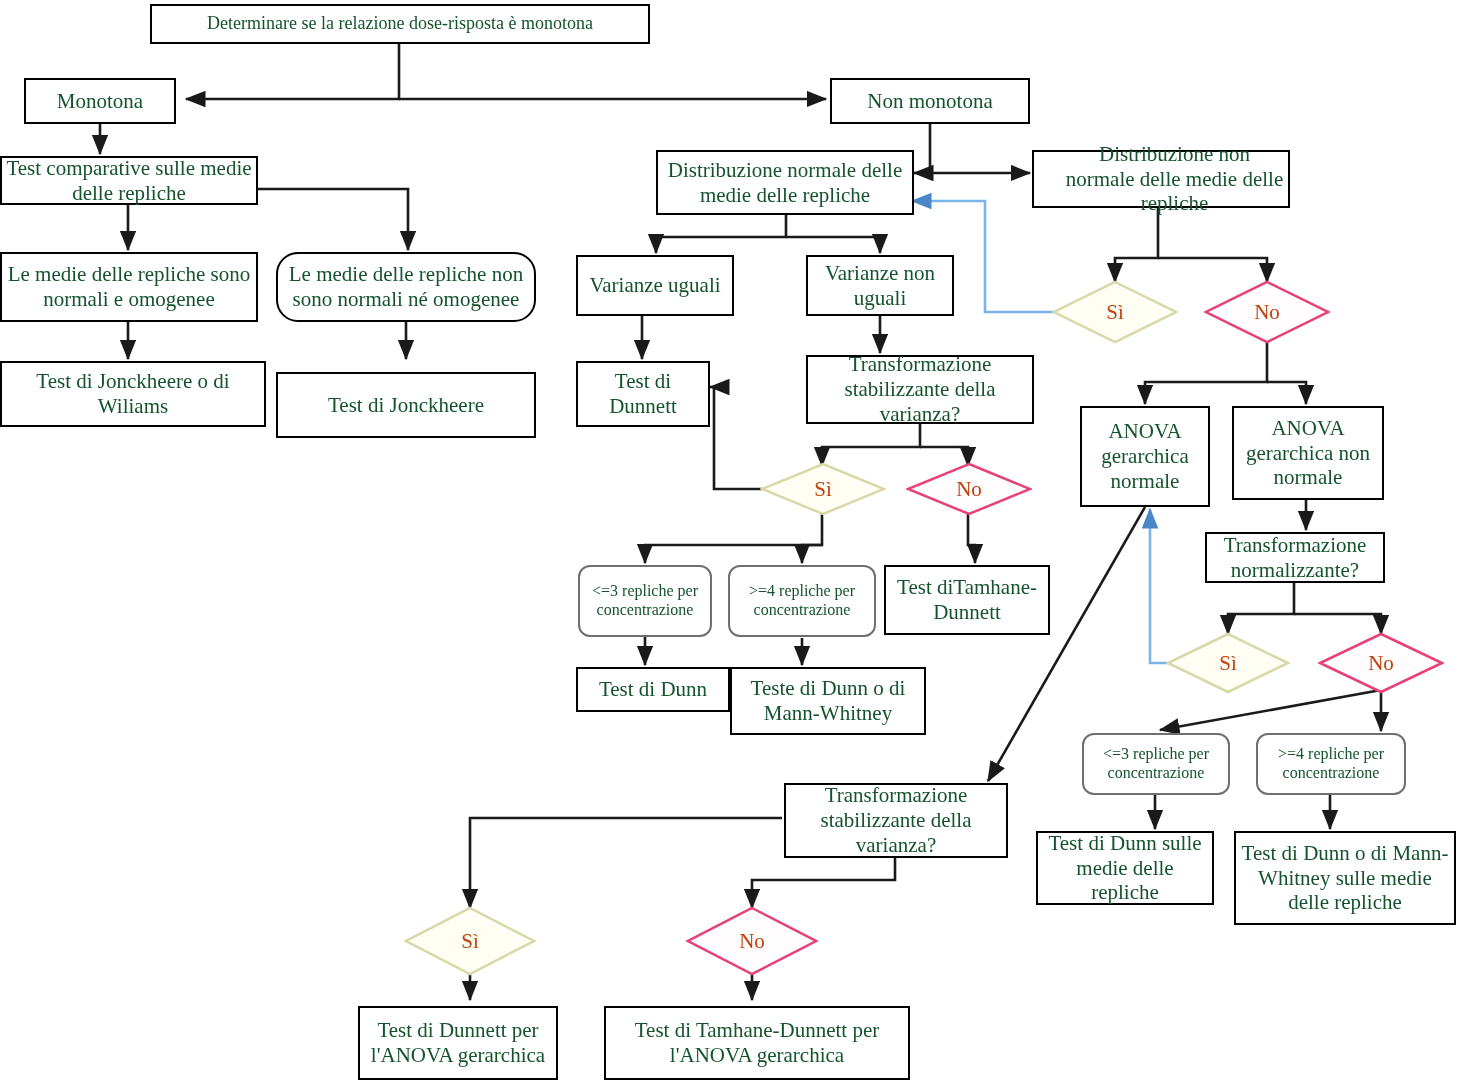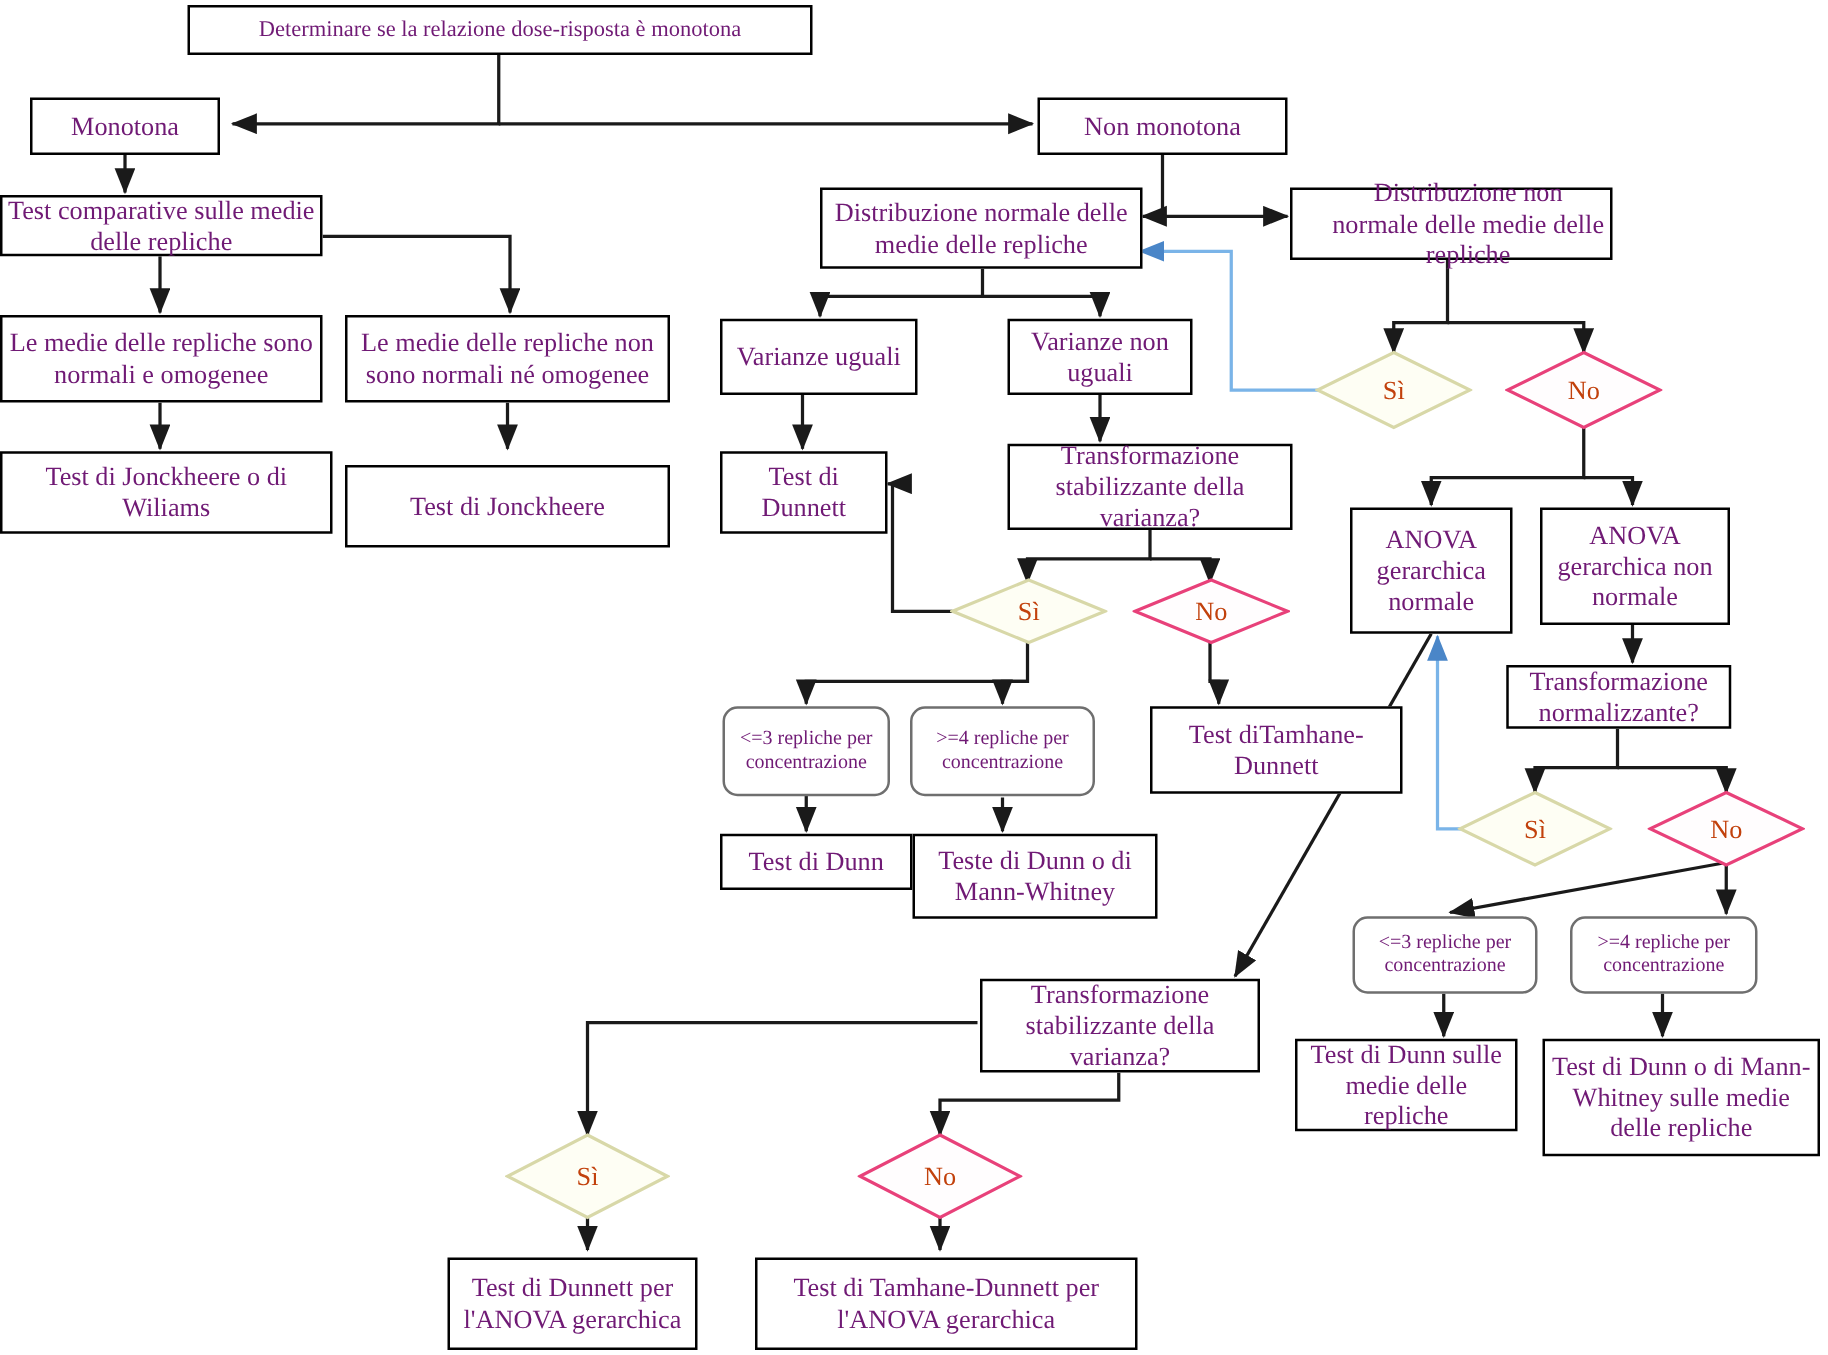--- a/index.html
+++ b/index.html
@@ -1,21 +1,21 @@
 <!DOCTYPE html>
 <html><head>
 <meta charset="utf-8">
 <style>
   html,body{margin:0;padding:0;background:#ffffff;}
   body{font-family:"Liberation Serif","DejaVu Serif",serif;}
   #canvas{position:relative;width:1462px;height:1084px;background:#fff;overflow:hidden;}
   svg#wires{position:absolute;left:0;top:0;width:1462px;height:1084px;pointer-events:none;}
 
   .node{position:absolute;box-sizing:border-box;display:flex;align-items:center;justify-content:center;
-        text-align:center;line-height:1.18;color:#701a75;background:#fff;z-index:2;}
+        text-align:center;line-height:1.18;color:#14532d;background:#fff;z-index:2;}
   .rect{border:2px solid #000;}
   .rounded{border:2px solid #6f6f6f;border-radius:12px;}
   .node span{display:block;padding:0 3px;}
 
   .dia{position:absolute;z-index:2;display:flex;align-items:center;justify-content:center;}
   .dia .lbl{position:relative;z-index:3;color:#c2410c;}
   .dia svg{position:absolute;left:0;top:0;}
 
   .f17{font-size:21px;}
   .f16{font-size:16px;}
@@ -120,21 +120,21 @@
   </div>
 
   <div class="node rect f17" style="left:0px;top:156px;width:258px;height:49px;">
     <span>Test comparative sulle medie delle repliche</span>
   </div>
 
   <div class="node rect f17" style="left:0px;top:252px;width:258px;height:70px;">
     <span>Le medie delle repliche sono normali e omogenee</span>
   </div>
 
-  <div class="node rect f17" style="left:276px;top:252px;width:260px;height:70px;">
+  <div class="node rect f17" style="left:276px;top:252px;width:260px;height:70px;border-radius:22px;">
     <span>Le medie delle repliche non sono normali né omogenee</span>
   </div>
 
   <div class="node rect f17" style="left:0px;top:361px;width:266px;height:66px;">
     <span>Test di Jonckheere o di Wiliams</span>
   </div>
 
   <div class="node rect f17" style="left:276px;top:372px;width:260px;height:66px;">
     <span>Test di Jonckheere</span>
   </div>
@@ -192,21 +192,21 @@
   </div>
 
   <div class="node rounded f16" style="left:578px;top:565px;width:134px;height:72px;">
     <span>&lt;=3 repliche per concentrazione</span>
   </div>
 
   <div class="node rounded f16" style="left:728px;top:565px;width:148px;height:72px;">
     <span>&gt;=4 repliche per concentrazione</span>
   </div>
 
-  <div class="node rect f17" style="left:884px;top:565px;width:202px;height:70px;margin-left:36px;">
+  <div class="node rect f17" style="left:884px;top:565px;width:166px;height:70px;">
     <span>Test diTamhane-Dunnett</span>
   </div>
 
   <div class="node rect f17" style="left:576px;top:667px;width:154px;height:45px;">
     <span>Test di Dunn</span>
   </div>
 
   <div class="node rect f17" style="left:730px;top:667px;width:196px;height:68px;">
     <span>Teste di Dunn o di Mann-Whitney</span>
   </div>

